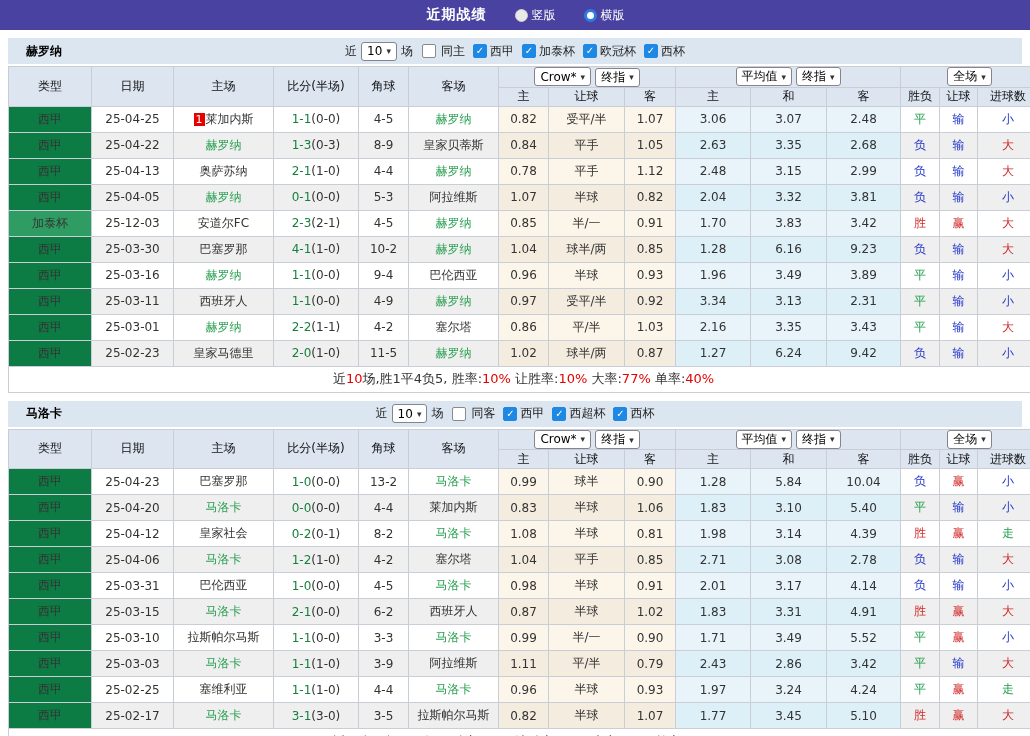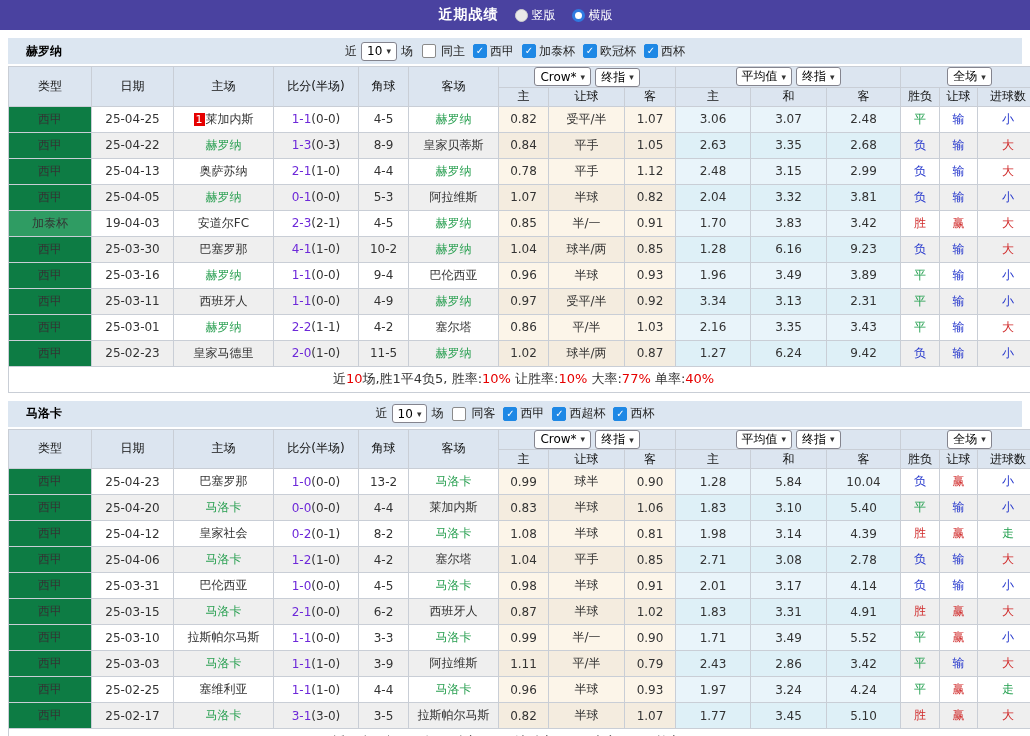--- a/index.html
+++ b/index.html
@@ -1,17 +1,17 @@
 <!DOCTYPE html>
 <html><head>
 <meta charset="utf-8">
 <style>
   html,body{margin:0;padding:0;background:#fff;}
   body{width:1030px;font-family:"DejaVu Sans","Liberation Sans",sans-serif;color:#222;}
-  .titlebar{height:30px;background:#4a42a0;color:#fff;display:flex;align-items:center;justify-content:center;gap:16px;font-size:14px;padding-left:21px;}
+  .titlebar{height:30px;background:#4a42a0;color:#fff;display:flex;align-items:center;justify-content:center;gap:28px;font-size:14px;padding-left:21px;}
   .titlebar .t{font-weight:bold;letter-spacing:1px;}
   .titlebar label{display:inline-flex;align-items:center;font-size:12px;cursor:pointer;}
   .radio{width:11px;height:11px;border-radius:50%;background:#e9e9e9;border:1px solid #cfcfcf;display:inline-block;margin-right:4px;}
   .radio.checked{width:7px;height:7px;border:3px solid #2f7ae0;background:#fff;}
   .filterbar{height:26px;background:#dce6f1;display:flex;align-items:center;font-size:12px;position:relative;margin-bottom:2px;}
   .filterbar .team{position:absolute;left:18px;font-weight:bold;color:#000;font-size:12px;}
   .filterbar .fc{margin:0 auto;display:inline-flex;align-items:center;}
   .filterbar .lbl{margin:0 2px;}
   .sel{display:inline-flex;align-items:center;justify-content:space-between;gap:4px;border:1px solid #84848e;border-radius:3px;background:#fff;padding:1px 5px;height:15px;font-size:12px;color:#000;cursor:pointer;margin:0 2px;}
   .sel .arr{font-size:9px;color:#333;}
@@ -25,21 +25,21 @@
   tr.odd .n{background:#fff;}
   tr.even .n{background:#efefef;}
   tr.odd .cream{background:#fcf5e9;}
   tr.even .cream{background:#f4ecdf;}
   tr.odd .blue{background:#e9f4fa;}
   tr.even .blue{background:#def0f7;}
   td.type{color:#fff;}
   td.type.dark{background:#0d7c44;}
   td.type.light{background:#2f9c63;}
   .hl{color:#2aa052;}
-  .ft{color:#6d28d9;}
+  .ft{color:#15803d;}
   .ht{color:#333;}
   .badge{background:#e60000;color:#fff;font-size:11px;padding:0 2px;margin-right:1px;display:inline-block;line-height:13px;}
   .grid tfoot td{height:25px;background:#fff;font-size:13px;color:#333;}
   .sum .red{color:#e60000;}
   .section{margin:8px;}
 </style>
 </head>
 <body>
 
 <div class="titlebar">
@@ -198,21 +198,21 @@
             <td class="cream">0.82</td>
             <td class="blue">2.04</td>
             <td class="blue">3.32</td>
             <td class="blue">3.81</td>
             <td class="n" style="color: rgb(35, 53, 204);">负</td>
             <td class="n" style="color: rgb(35, 53, 204);">输</td>
             <td class="n" style="color: rgb(35, 53, 204);">小</td>
           </tr>
           <tr class="odd">
             <td class="type light">加泰杯</td>
-            <td class="n">19-04-03</td>
+            <td class="n">25-12-03</td>
             <td class="n"><span>安道尔FC</span></td>
             <td class="n"><span class="ft">2-3</span><span class="ht">(2-1)</span></td>
             <td class="n">4-5</td>
             <td class="n"><span class="hl">赫罗纳</span></td>
             <td class="cream">0.85</td>
             <td class="cream">半/一</td>
             <td class="cream">0.91</td>
             <td class="blue">1.70</td>
             <td class="blue">3.83</td>
             <td class="blue">3.42</td>

